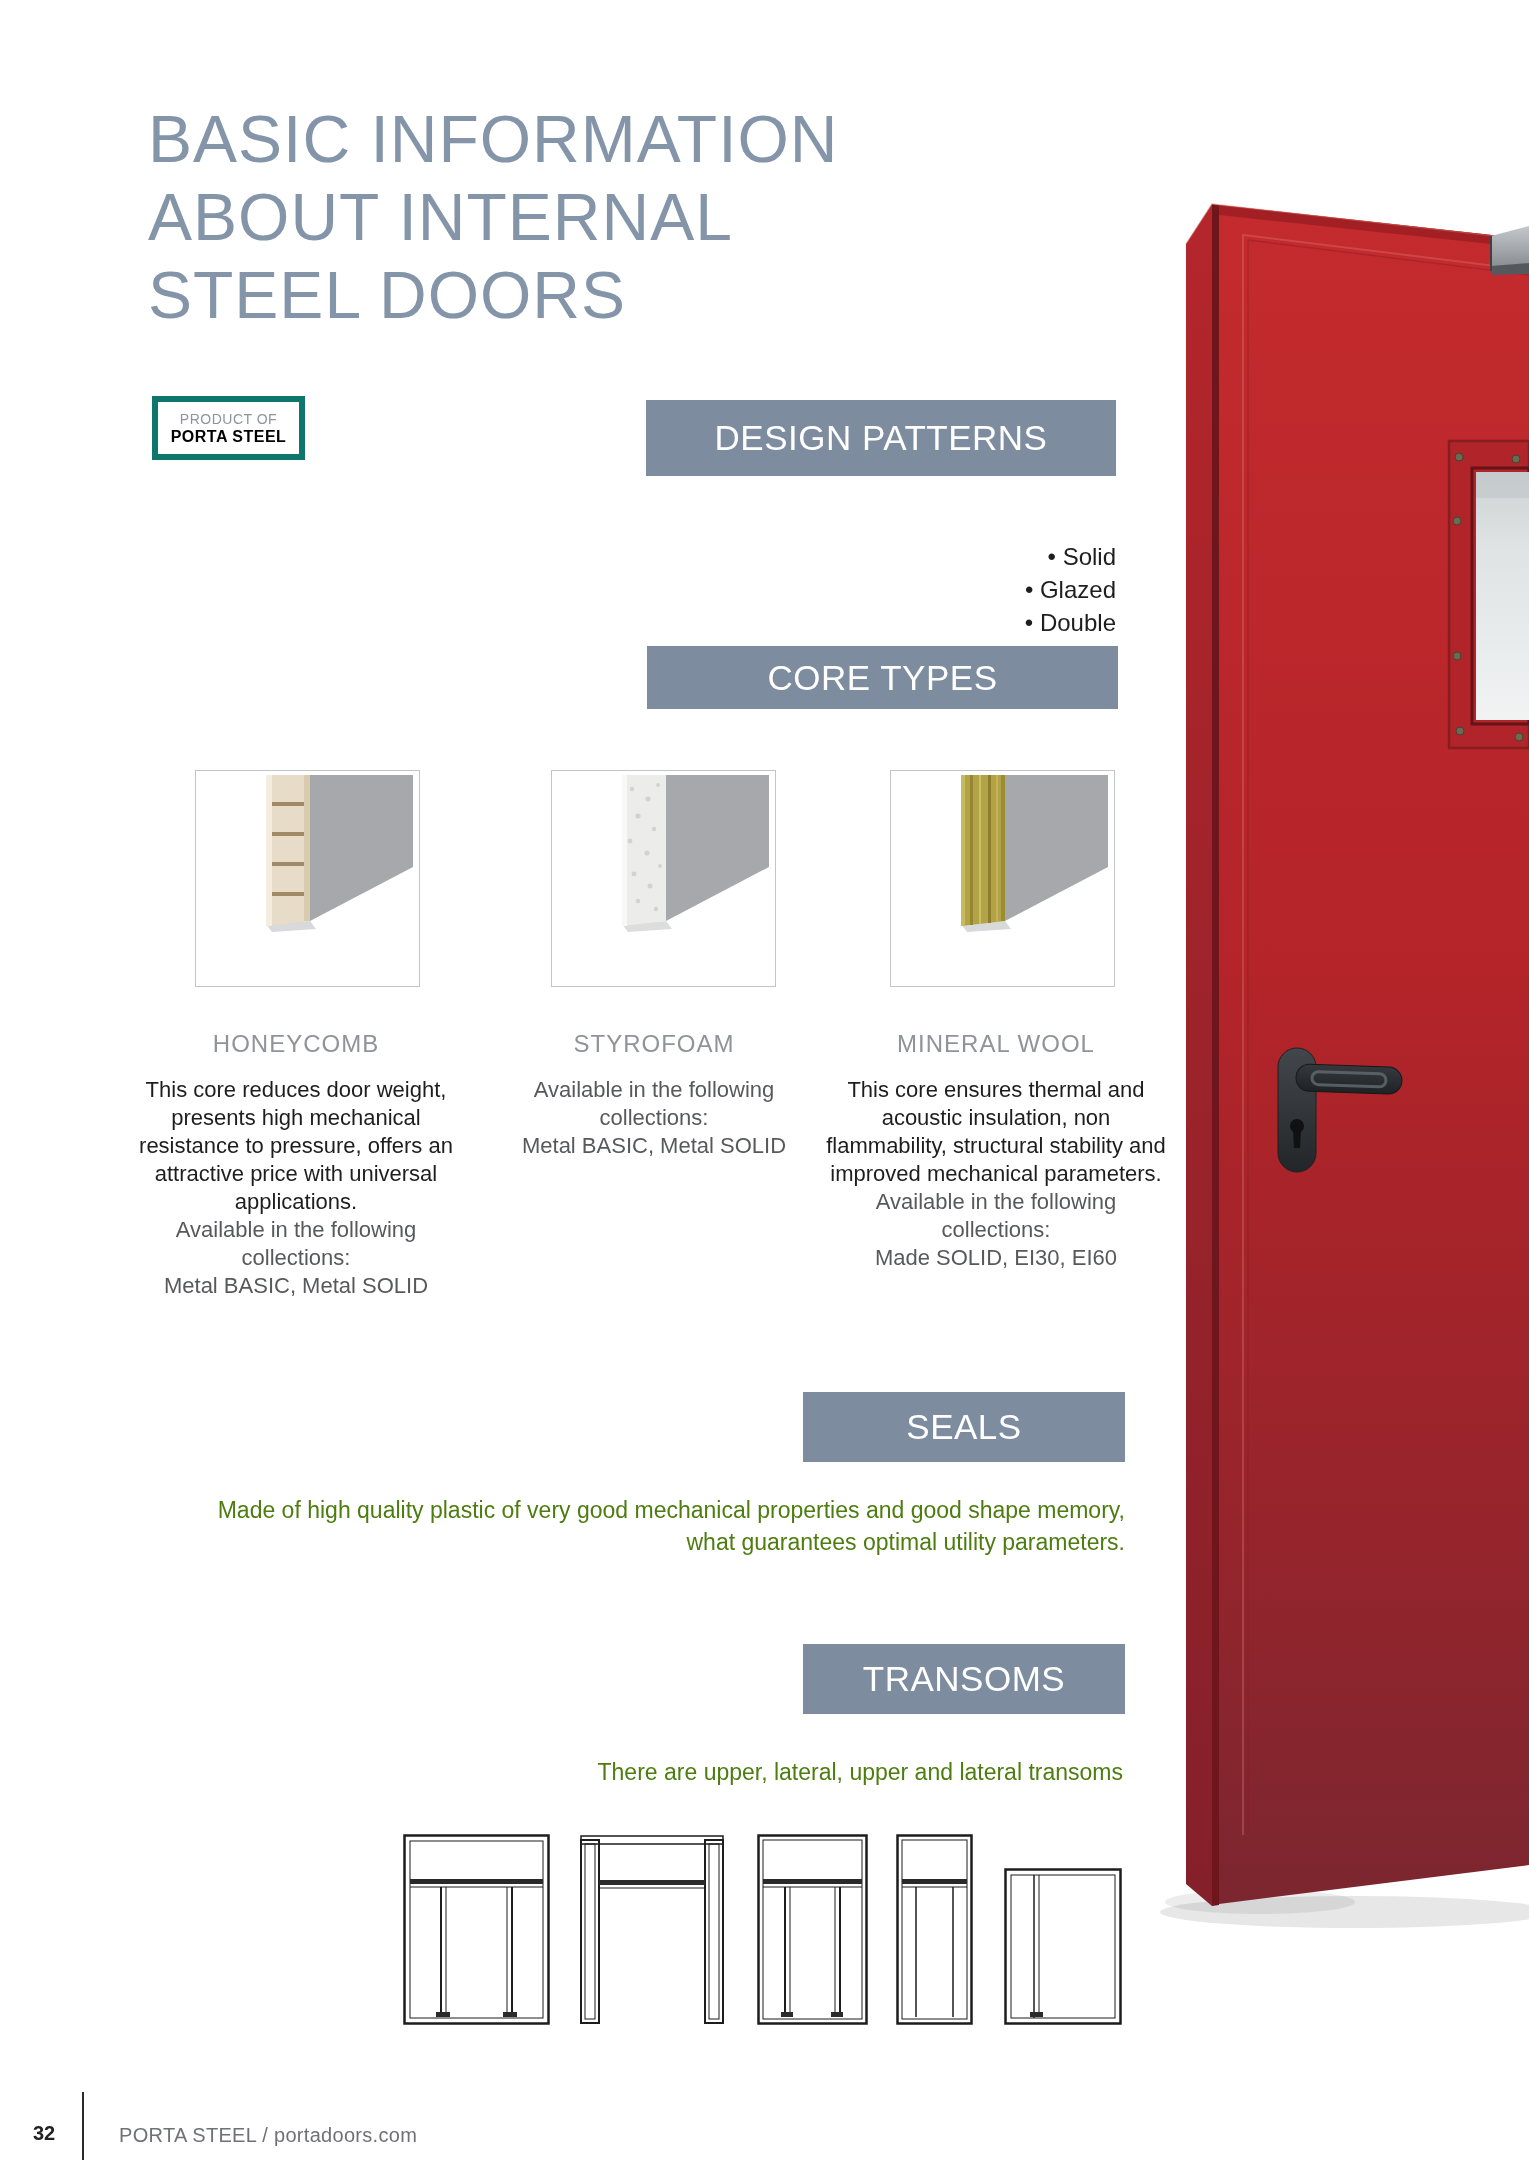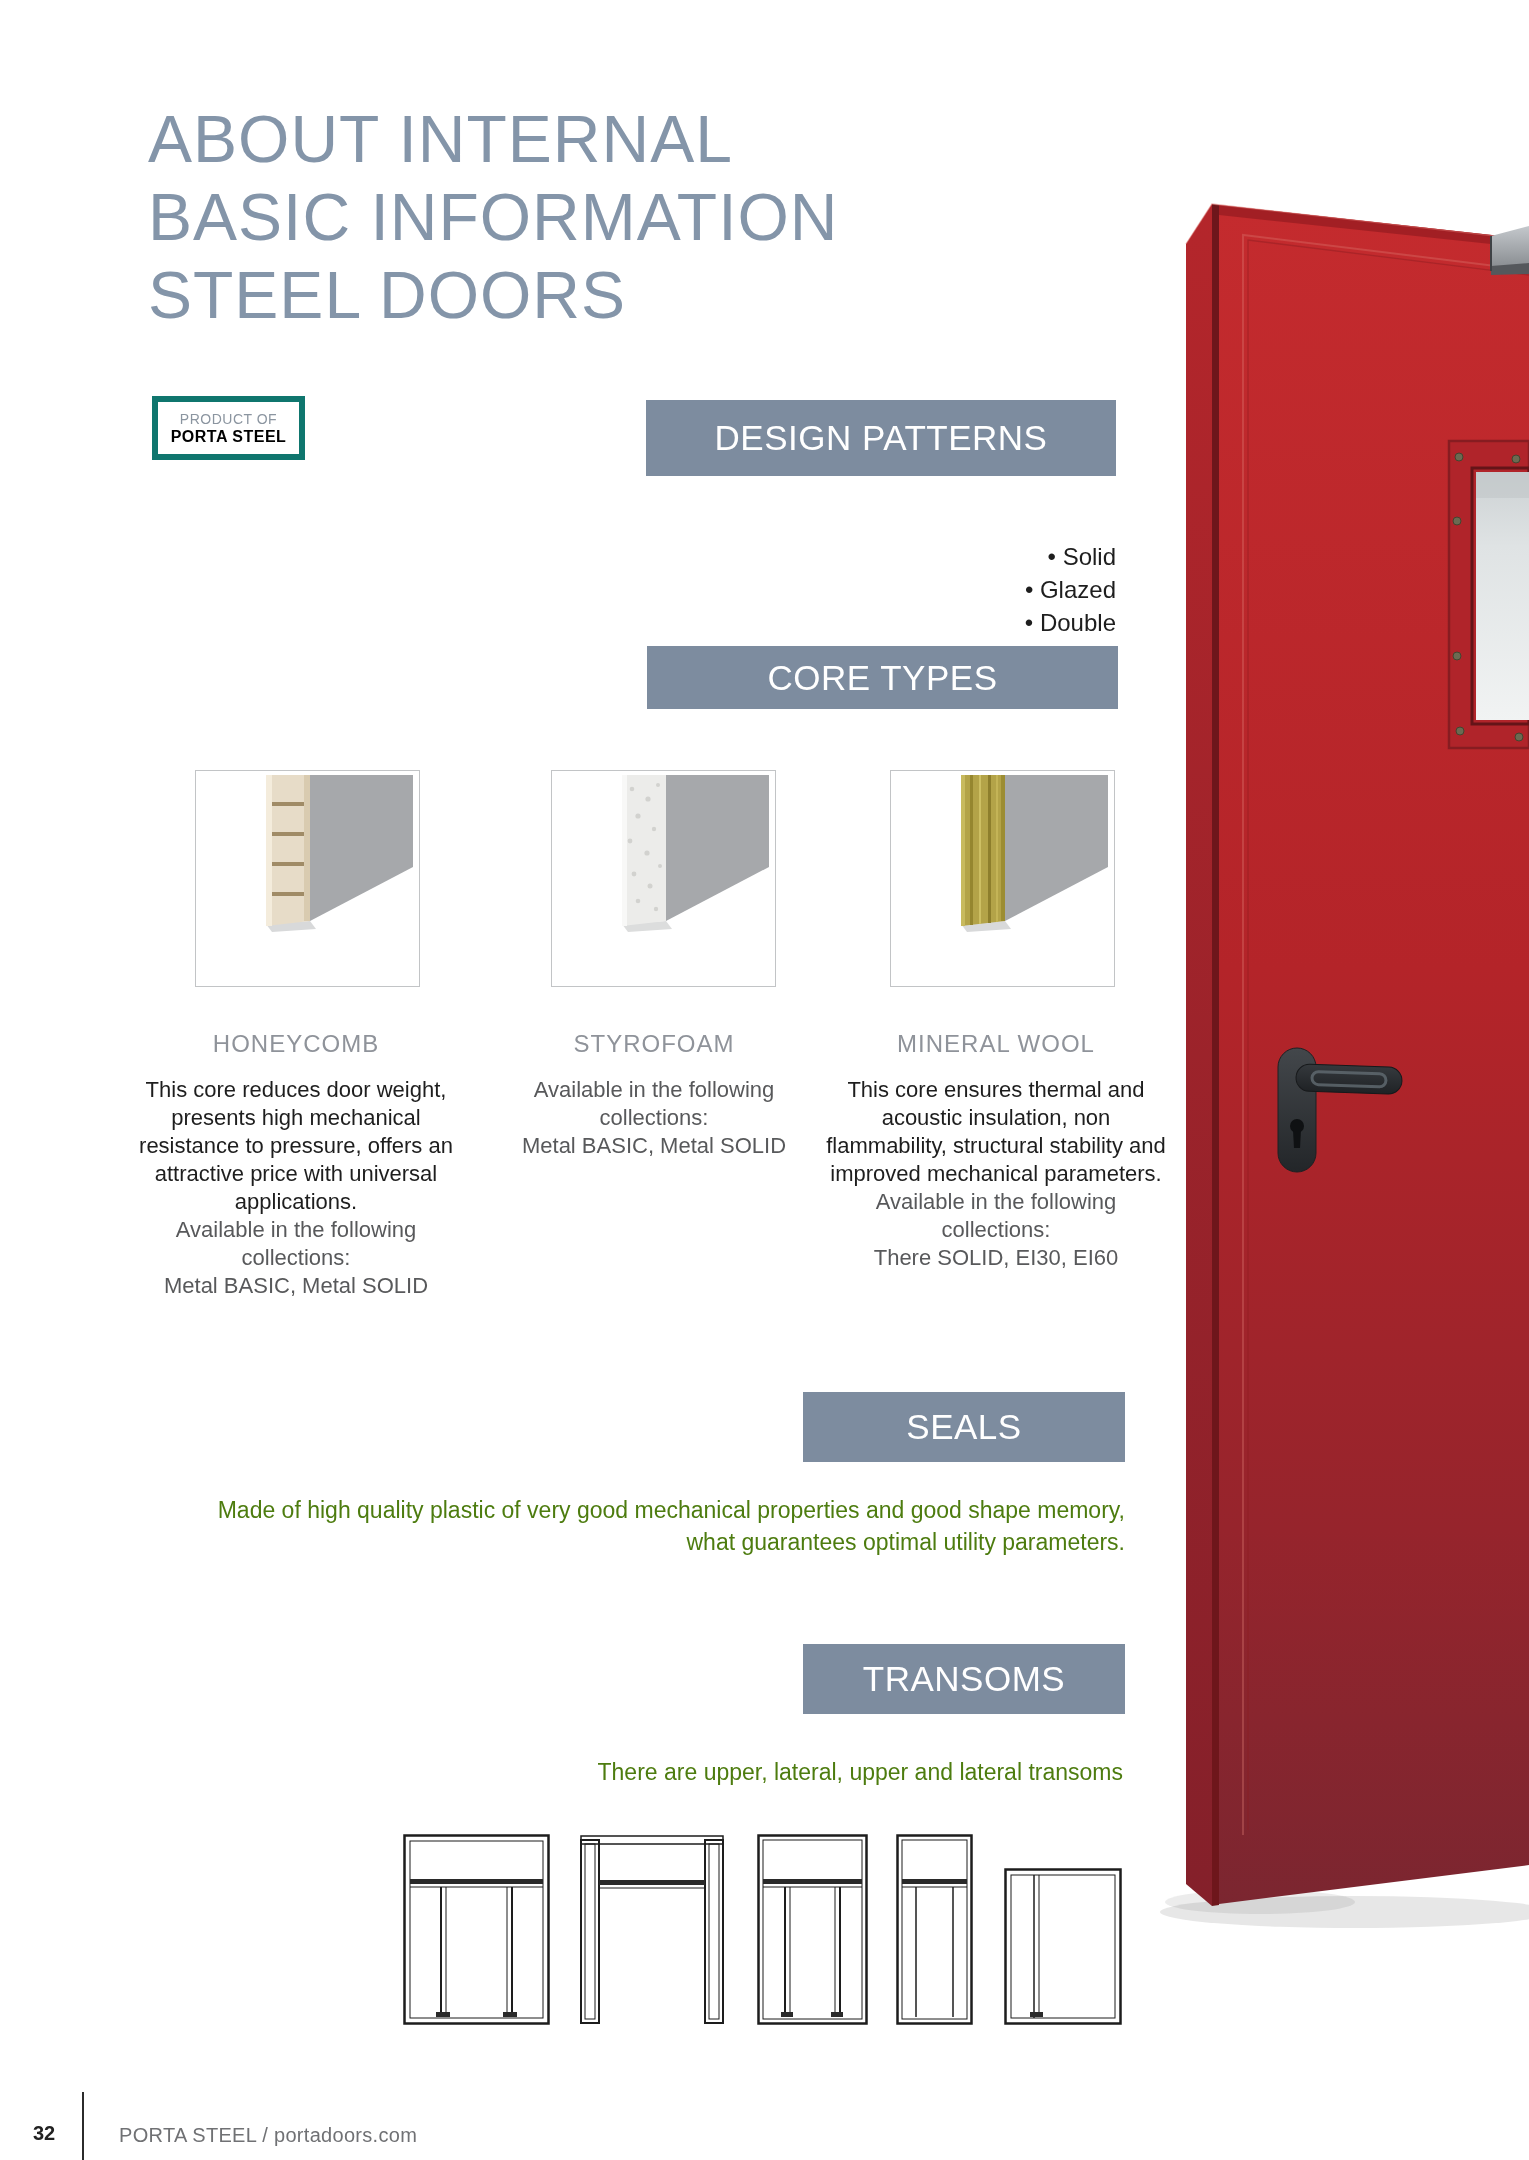--- a/index.html
+++ b/index.html
@@ -56,22 +56,22 @@
   .footer-line{position:absolute;left:82px;top:2092px;width:2px;height:68px;background:#2b2b2b;}
   .footer-text{position:absolute;left:119px;top:2124px;font-size:20px;
                color:var(--footer_text,#707174);letter-spacing:.3px;}
 </style>
 </head>
 <body>
 
 <div class="page">
 
   <div class="title">
+    <div>BASIC INFORMATION</div>
     <div>ABOUT INTERNAL</div>
-    <div>BASIC INFORMATION</div>
     <div>STEEL DOORS</div>
   </div>
 
   <div class="badge">
     <div class="l1">PRODUCT OF</div>
     <div class="l2">PORTA STEEL</div>
   </div>
 
   <div class="bar bar-design">DESIGN PATTERNS</div>
   <div class="bullets">
@@ -142,21 +142,21 @@
     <div class="muted">Available in the following collections:</div>
     <div class="muted">Metal BASIC, Metal SOLID</div>
   </div>
   <div class="coretext ct2">
     <div class="muted">Available in the following collections:</div>
     <div class="muted">Metal BASIC, Metal SOLID</div>
   </div>
   <div class="coretext ct3">
     <div>This core ensures thermal and acoustic insulation, non flammability, structural stability and improved mechanical parameters.</div>
     <div class="muted">Available in the following collections:</div>
-    <div class="muted">There SOLID, EI30, EI60</div>
+    <div class="muted">Made SOLID, EI30, EI60</div>
   </div>
 
   <div class="bar bar-seals">SEALS</div>
   <div class="rtext seals-text">
     <div>Made of high quality plastic of very good mechanical properties and good shape memory,</div>
     <div>what guarantees optimal utility parameters.</div>
   </div>
 
   <div class="bar bar-transoms">TRANSOMS</div>
   <div class="rtext transoms-text">

